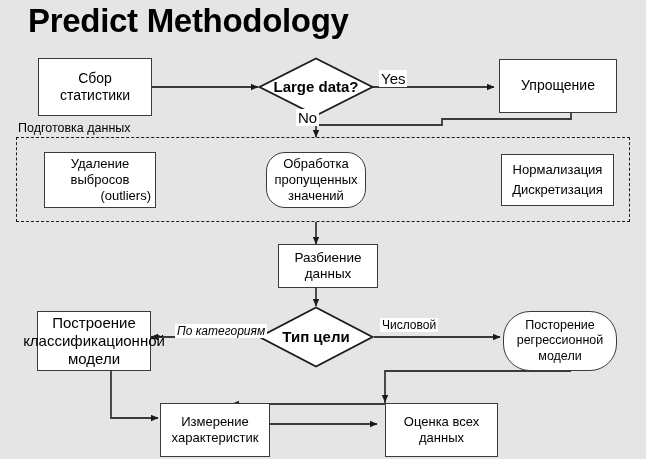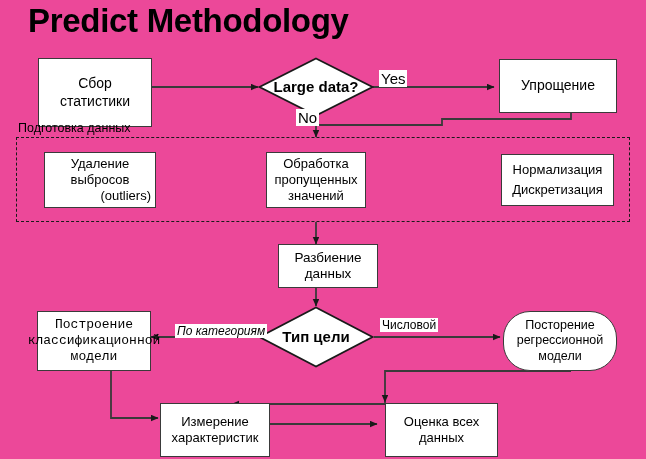--- a/index.html
+++ b/index.html
@@ -4,21 +4,21 @@
 <style>
   html, body {
     margin: 0;
     padding: 0;
     background: #ffffff;
   }
   #canvas {
     position: relative;
     width: 646px;
     height: 459px;
-    background: #ec4899;
+    background: #e5e5e5;
     font-family: "Liberation Sans", sans-serif;
     overflow: hidden;
   }
   #title {
     position: absolute;
     left: 28px;
     top: 2px;
     font-size: 33px;
     font-weight: bold;
     letter-spacing: -0.3px;
@@ -119,21 +119,21 @@
 
       <path d="M571,371 L385,371 L385,402" marker-end="url(#ah)"></path>
 
       <path d="M270,424 L377,424" marker-end="url(#ah)"></path>
 
       <path d="M385,402 L385,404 M270,404 L385,404"></path>
       <path d="M270,404 L232,404" marker-end="url(#ah)"></path>
     </g>
   </svg>
 
-  <div class="node" style="left:38px; top:58px; width:114px; height:69px; font-size:14px;">
+  <div class="node" style="left:38px; top:58px; width:114px; height:58px; font-size:14px;">
     <span class="ln">Сбор</span>
     <span class="ln">статистики</span>
   </div>
 
   <div class="diamond-wrap" style="left:258px; top:57px; width:116px; height:60px;">
     <svg width="116" height="60" viewBox="0 0 116 60">
       <polygon points="58,1.5 114.5,30 58,58.5 1.5,30" fill="#ffffff" stroke="#1a1a1a" stroke-width="1.8"></polygon>
     </svg>
     <div class="diamond-text" style="font-size:15px;">
       <span class="ln">Large</span>
@@ -150,21 +150,21 @@
 
   <div class="group-label" style="left:18px; top:121px;">Подготовка данных</div>
   <div class="dashed-box" style="left:16px; top:137px; width:614px; height:85px;"></div>
 
   <div class="node" style="left:44px; top:152px; width:112px; height:56px; font-size:13px;">
     <span class="ln">Удаление</span>
     <span class="ln">выбросов</span>
     <span class="ln" style="align-self:flex-end; padding-right:4px;">(outliers)</span>
   </div>
 
-  <div class="node" style="left:266px; top:152px; width:100px; height:56px; font-size:13px;">
+  <div class="node" style="left:266px; top:152px; width:100px; height:56px; font-size:13px;border-radius:19px;">
     <span class="ln">Обработка</span>
     <span class="ln">пропущенных</span>
     <span class="ln">значений</span>
   </div>
 
   <div class="node" style="left:501px; top:154px; width:113px; height:52px; font-size:13px; line-height:1.55;">
     <span class="ln">Нормализация</span>
     <span class="ln">Дискретизация</span>
   </div>
 
@@ -179,21 +179,21 @@
     </svg>
     <div class="diamond-text" style="font-size:15px;">
       <span class="ln">Тип</span>
       <span class="ln">цели</span>
     </div>
   </div>
 
   <div class="edge-label" style="left:175px; top:324px;font-style:italic;">По категориям</div>
   <div class="edge-label" style="left:380px; top:318px;">Числовой</div>
 
-  <div class="node" style="left:37px; top:311px; width:114px; height:60px; font-size:13px;font-family:Liberation Mono, monospace;">
+  <div class="node" style="left:37px; top:311px; width:114px; height:60px; font-size:15px;">
     <span class="ln">Построение</span>
     <span class="ln">классификационной</span>
     <span class="ln">модели</span>
   </div>
 
   <div class="node" style="left:503px; top:311px; width:114px; height:60px; font-size:12.5px;border-radius:27px;">
     <span class="ln">Посторение</span>
     <span class="ln">регрессионной</span>
     <span class="ln">модели</span>
   </div>

